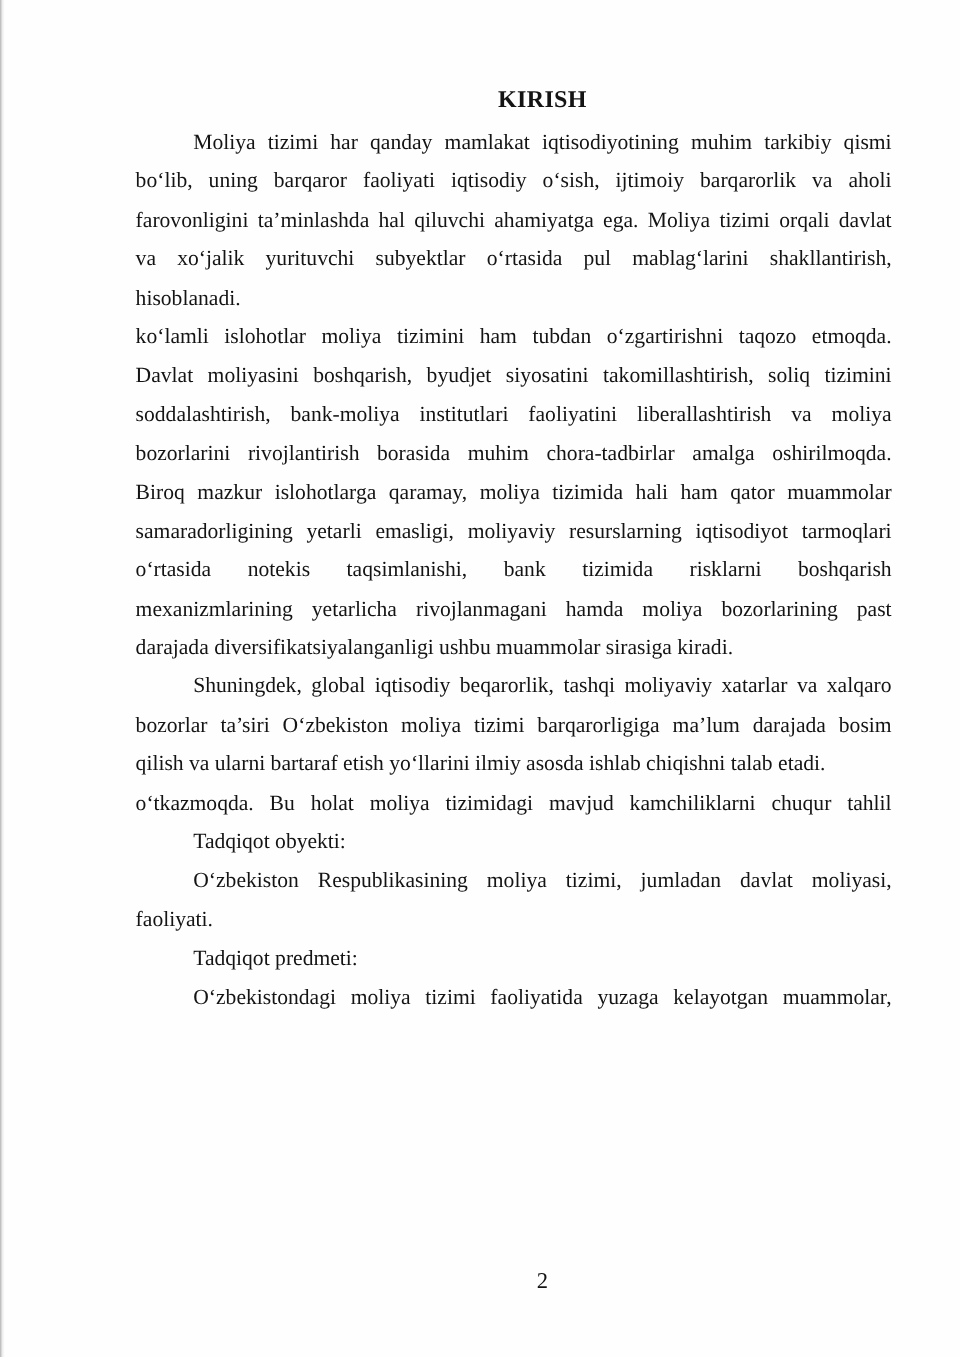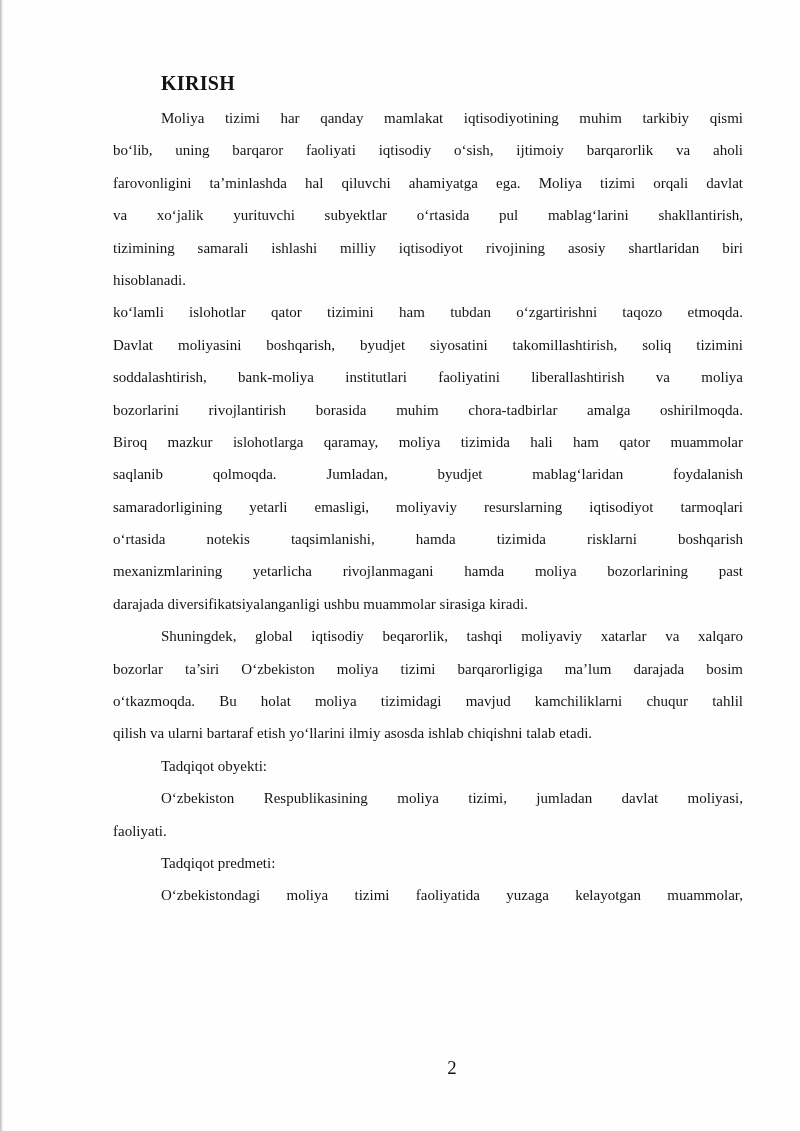--- a/index.html
+++ b/index.html
@@ -26,27 +26,27 @@
   .content {
     position: absolute;
     left: 113px;
     top: 67px;
     width: 630px;
   }
   .title {
     font-size: 20px;
     line-height: 33px;
     font-weight: bold;
-    text-align: left;
+    text-align: center;
     text-indent: 48px; 
     letter-spacing: 0.3px;
     margin-bottom: 2px;
   }
   .line {
-    font-size: 15px;
+    font-size: 18px;
     line-height: 32.4px;
     height: 32.4px;
     white-space: normal;
     overflow: visible;
   }
   .justify {
     text-align: justify;
     text-align-last: justify;
   }
   .indent {
@@ -71,36 +71,34 @@
 
 <div class="page">
   <div class="scan-edge"></div>
   <div class="content">
     <div class="title">KIRISH</div>
     <div id="document-body">
         <div class="line indent justify">Moliya tizimi har qanday mamlakat iqtisodiyotining muhim tarkibiy qismi</div>
         <div class="line justify">boʻlib, uning barqaror faoliyati iqtisodiy oʻsish, ijtimoiy barqarorlik va aholi</div>
         <div class="line justify">farovonligini ta’minlashda hal qiluvchi ahamiyatga ega. Moliya tizimi orqali davlat</div>
         <div class="line justify">va xoʻjalik yurituvchi subyektlar oʻrtasida pul mablagʻlarini shakllantirish,</div>
-        <div class="line justify">tizimining samarali ishlashi milliy iqtisodiyot rivojining asosiy shartlaridan biri</div>
         <div class="line">hisoblanadi.</div>
-        <div class="line justify">koʻlamli islohotlar qator tizimini ham tubdan oʻzgartirishni taqozo etmoqda.</div>
+        <div class="line justify">koʻlamli islohotlar moliya tizimini ham tubdan oʻzgartirishni taqozo etmoqda.</div>
         <div class="line justify">Davlat moliyasini boshqarish, byudjet siyosatini takomillashtirish, soliq tizimini</div>
         <div class="line justify">soddalashtirish, bank-moliya institutlari faoliyatini liberallashtirish va moliya</div>
         <div class="line justify">bozorlarini rivojlantirish borasida muhim chora-tadbirlar amalga oshirilmoqda.</div>
         <div class="line justify">Biroq mazkur islohotlarga qaramay, moliya tizimida hali ham qator muammolar</div>
-        <div class="line justify">saqlanib qolmoqda. Jumladan, byudjet mablagʻlaridan foydalanish</div>
         <div class="line justify">samaradorligining yetarli emasligi, moliyaviy resurslarning iqtisodiyot tarmoqlari</div>
-        <div class="line justify">oʻrtasida notekis taqsimlanishi, hamda tizimida risklarni boshqarish</div>
+        <div class="line justify">oʻrtasida notekis taqsimlanishi, bank tizimida risklarni boshqarish</div>
         <div class="line justify">mexanizmlarining yetarlicha rivojlanmagani hamda moliya bozorlarining past</div>
         <div class="line">darajada diversifikatsiyalanganligi ushbu muammolar sirasiga kiradi.</div>
         <div class="line indent justify">Shuningdek, global iqtisodiy beqarorlik, tashqi moliyaviy xatarlar va xalqaro</div>
         <div class="line justify">bozorlar ta’siri Oʻzbekiston moliya tizimi barqarorligiga ma’lum darajada bosim</div>
+        <div class="line">qilish va ularni bartaraf etish yoʻllarini ilmiy asosda ishlab chiqishni talab etadi.</div>
         <div class="line justify">oʻtkazmoqda. Bu holat moliya tizimidagi mavjud kamchiliklarni chuqur tahlil</div>
-        <div class="line">qilish va ularni bartaraf etish yoʻllarini ilmiy asosda ishlab chiqishni talab etadi.</div>
         <div class="line heading indent">Tadqiqot obyekti:</div>
         <div class="line indent justify">Oʻzbekiston Respublikasining moliya tizimi, jumladan davlat moliyasi,</div>
         <div class="line">faoliyati.</div>
         <div class="line heading indent">Tadqiqot predmeti:</div>
         <div class="line indent justify">Oʻzbekistondagi moliya tizimi faoliyatida yuzaga kelayotgan muammolar,</div>
       </div>
   </div>
   <div class="page-number">2</div>
 </div>
 

